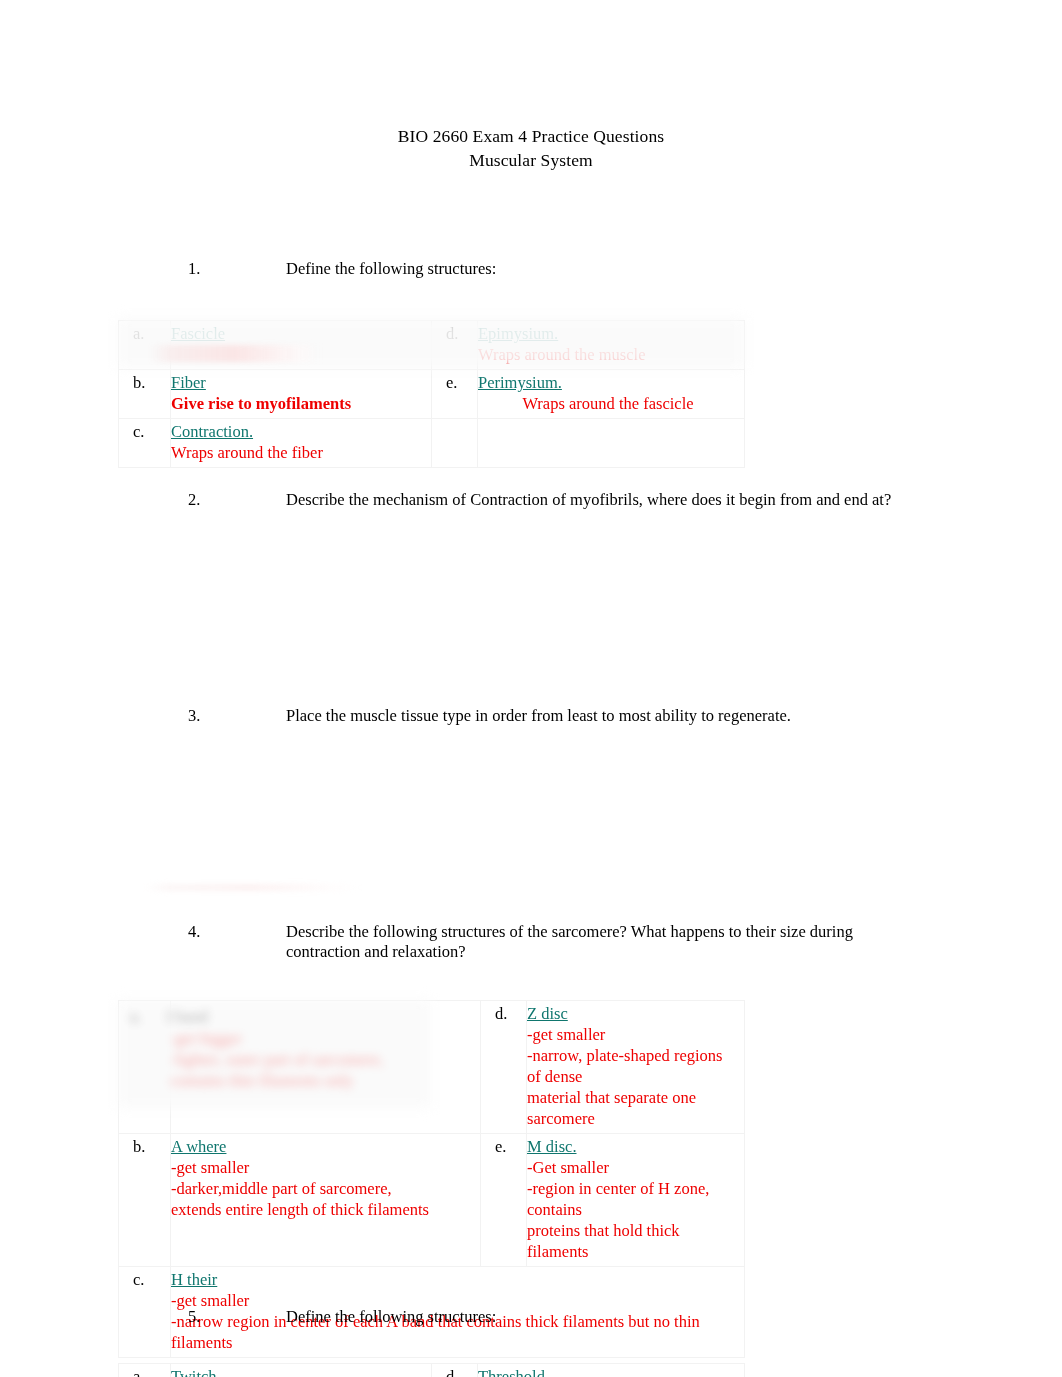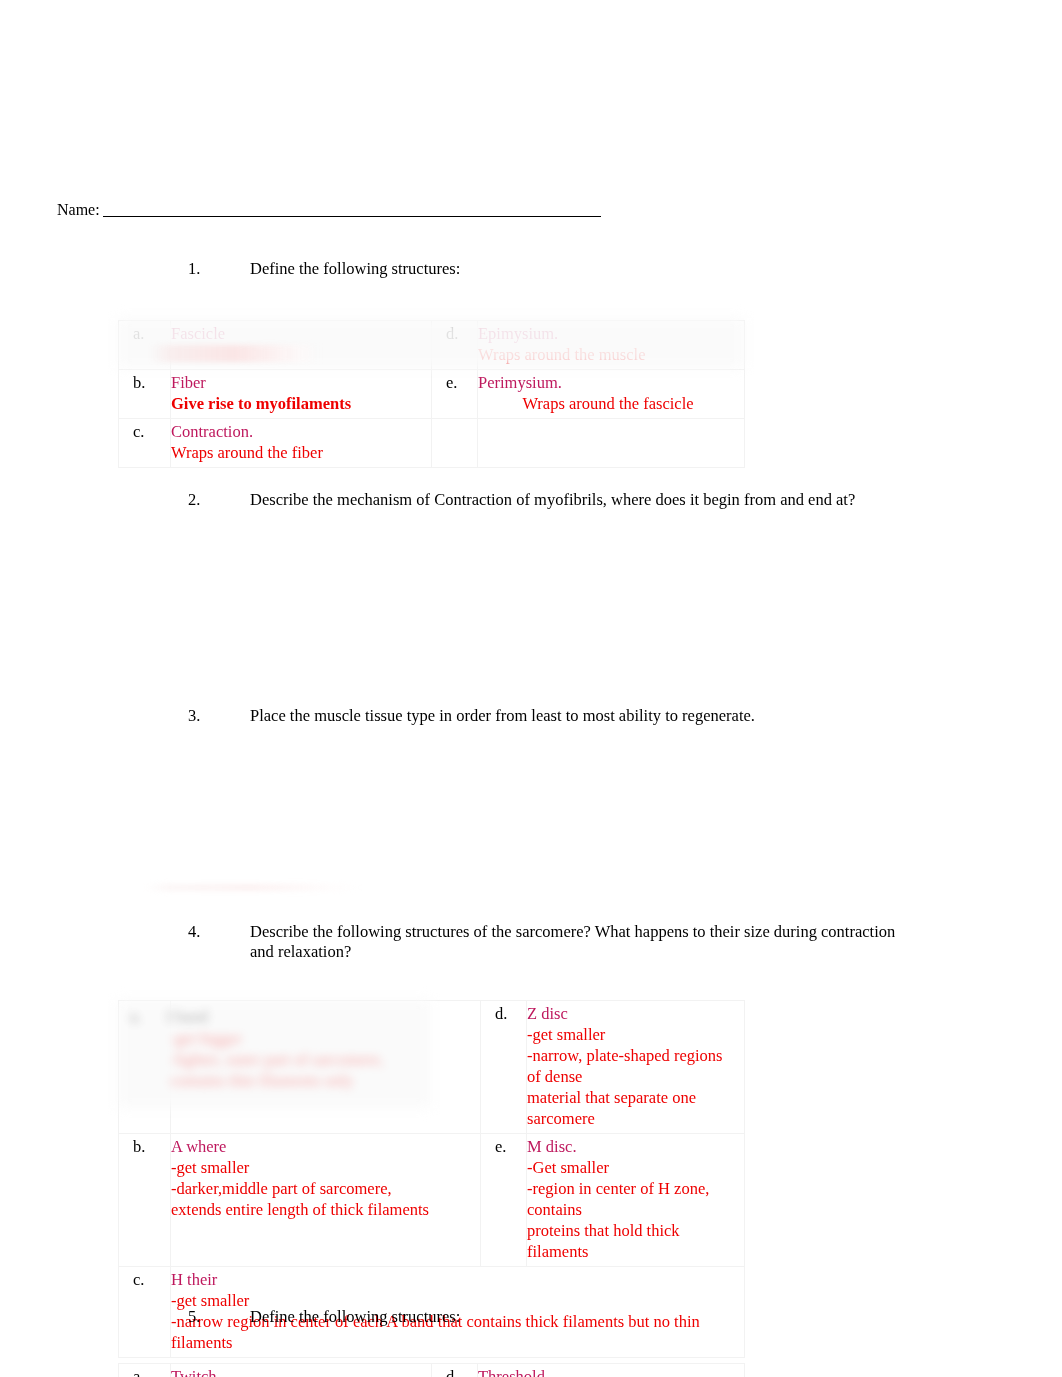--- a/index.html
+++ b/index.html
@@ -55,21 +55,21 @@
     line-height: 20px;
   }
   .q-num {
     position: absolute;
     left: 0;
     top: 0;
     width: 30px;
   }
   .q-text {
     display: block;
-    margin-left: 62px;
+    margin-left: 98px;
   }
 
   #q1 { top: 259px; left: 188px; width: 760px; }
   #q2 { top: 490px; left: 188px; width: 760px; }
   #q3 { top: 706px; left: 188px; width: 760px; }
   #q4 { top: 922px; left: 188px; width: 714px; }
   #q5 { top: 1307px; left: 188px; width: 760px; }
 
   
   .ans-table {
@@ -85,21 +85,21 @@
     border: 0.8px solid #f2f2f2;
   }
   .ans-table td.letter {
     width: 38px;
     padding-left: 14px;
     white-space: nowrap;
   }
   .ans-table td.body {
     padding-left: 0;
   }
-  .term { color: #be185d; display: block; }
+  .term { color: #0f766e; display: block; text-decoration: underline; }
   .ans  { color: #ee0000; display: block; }
 
   
   #t1 { top: 320px; left: 118px; width: 626px; }
   #t1 col.c-let  { width: 52px; }
   #t1 col.c-body { width: 261px; }
   #t1 col.c-let2 { width: 46px; }
   #t1 col.c-body2{ width: 267px; }
 
   
@@ -155,24 +155,25 @@
     background: rgba(250,250,250,0.9);
     filter: blur(6px);
     pointer-events: none;
   }
 </style>
 </head>
 <body>
 
 <div class="page">
 
-
-  <div class="name-row">
-    <span class="name-label">Name:</span><span class="name-rule"></span>
-  </div>
+  <div class="doc-title">
+    <span>BIO 2660 Exam 4 Practice Questions</span>
+    <span class="line2">Muscular System</span>
+  </div>
+
 
   <div class="question" id="q1">
     <span class="q-num">1.</span>
     <span class="q-text">Define the following structures:</span>
   </div>
 
   <table class="ans-table" id="t1">
     <colgroup>
       <col class="c-let">
         <col class="c-body">

